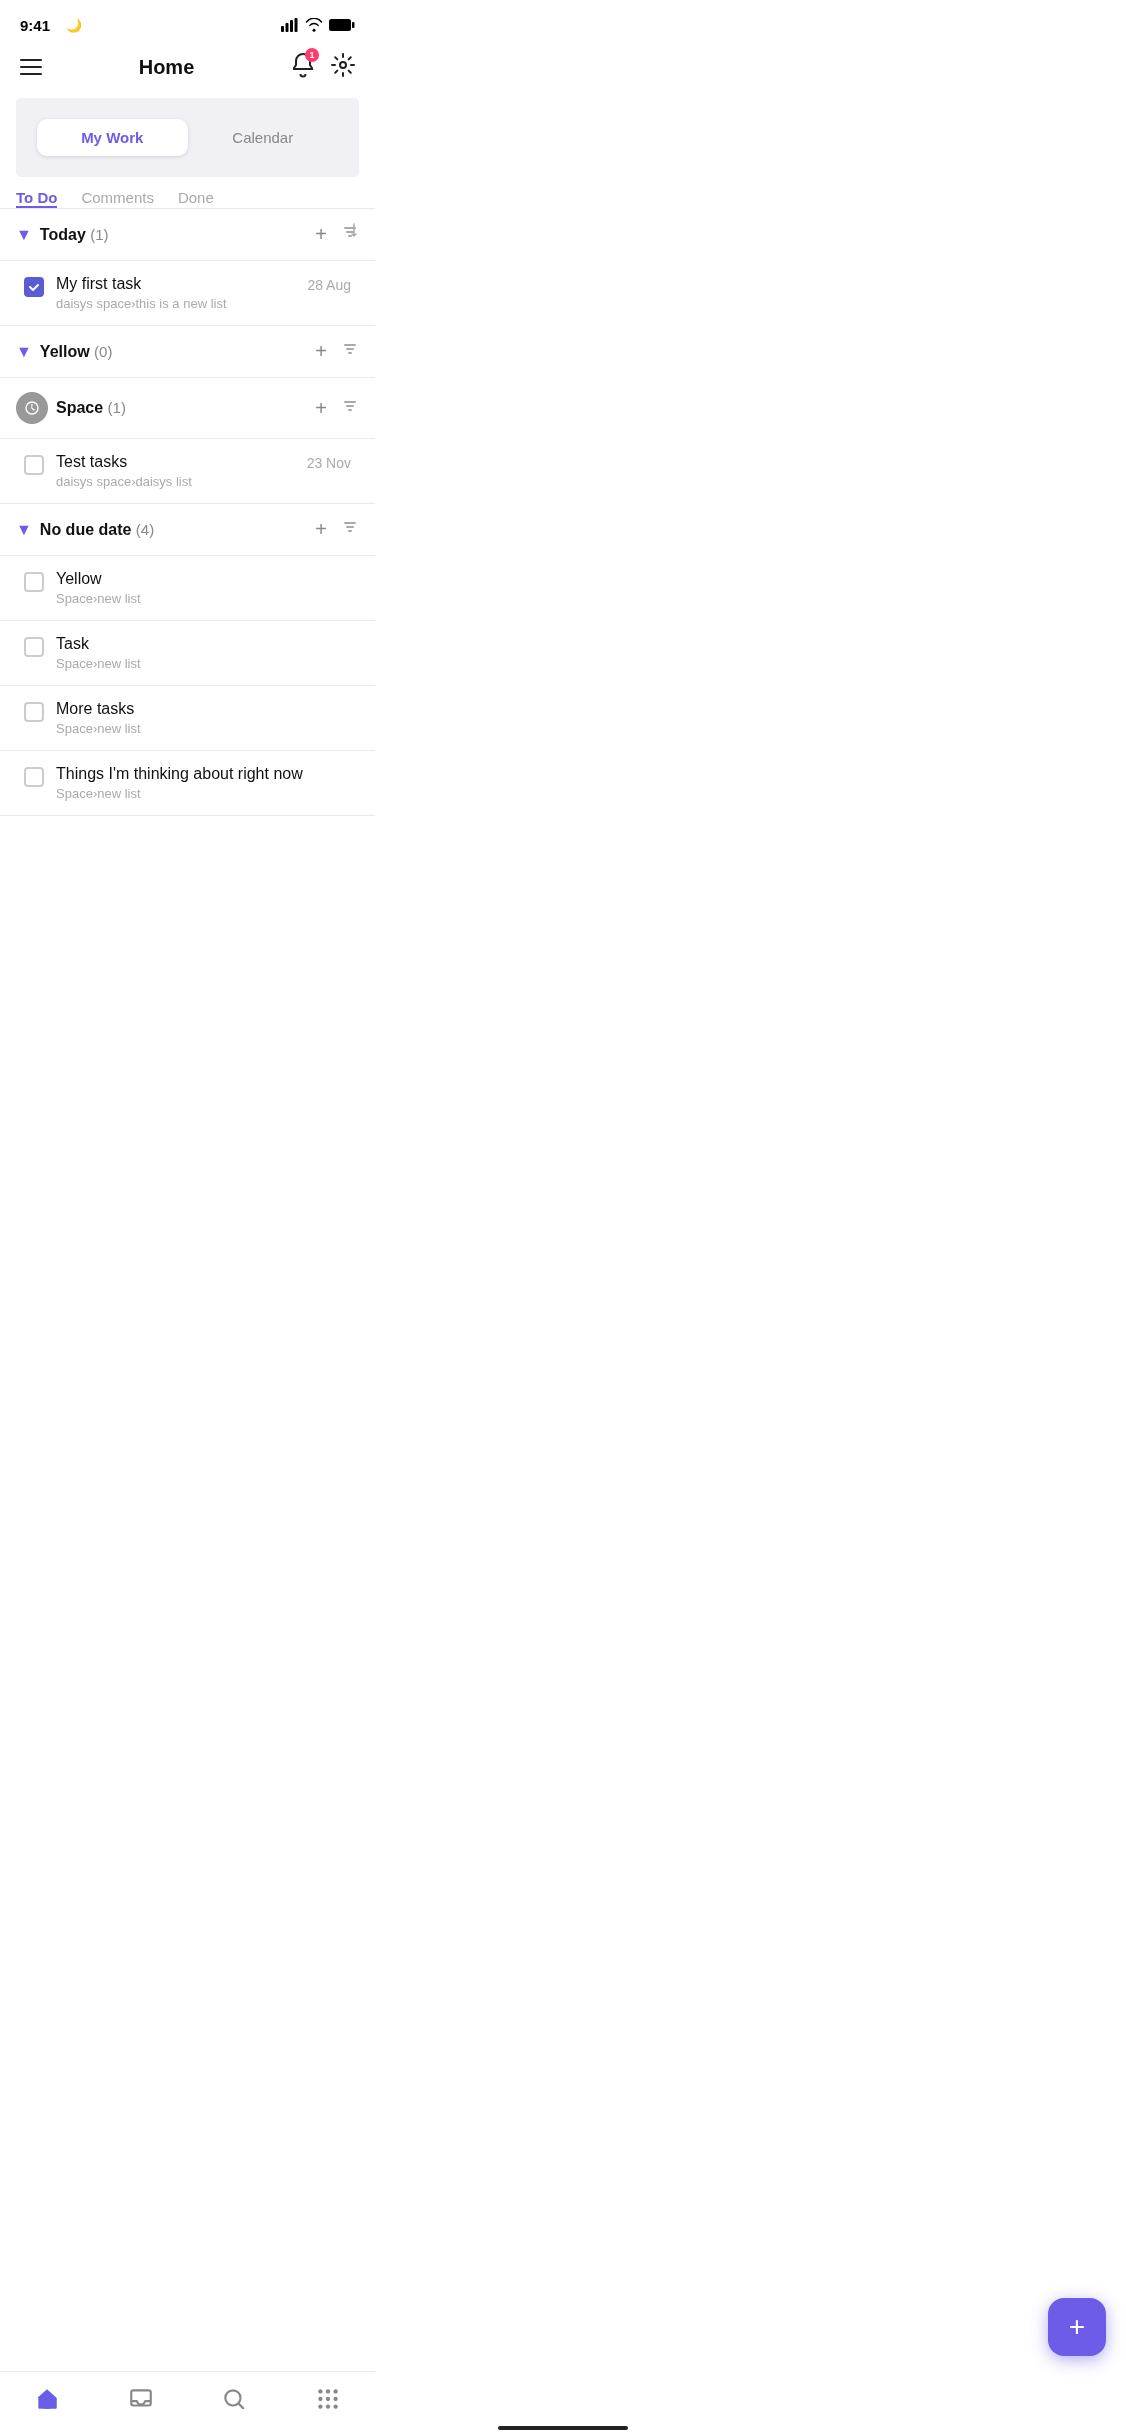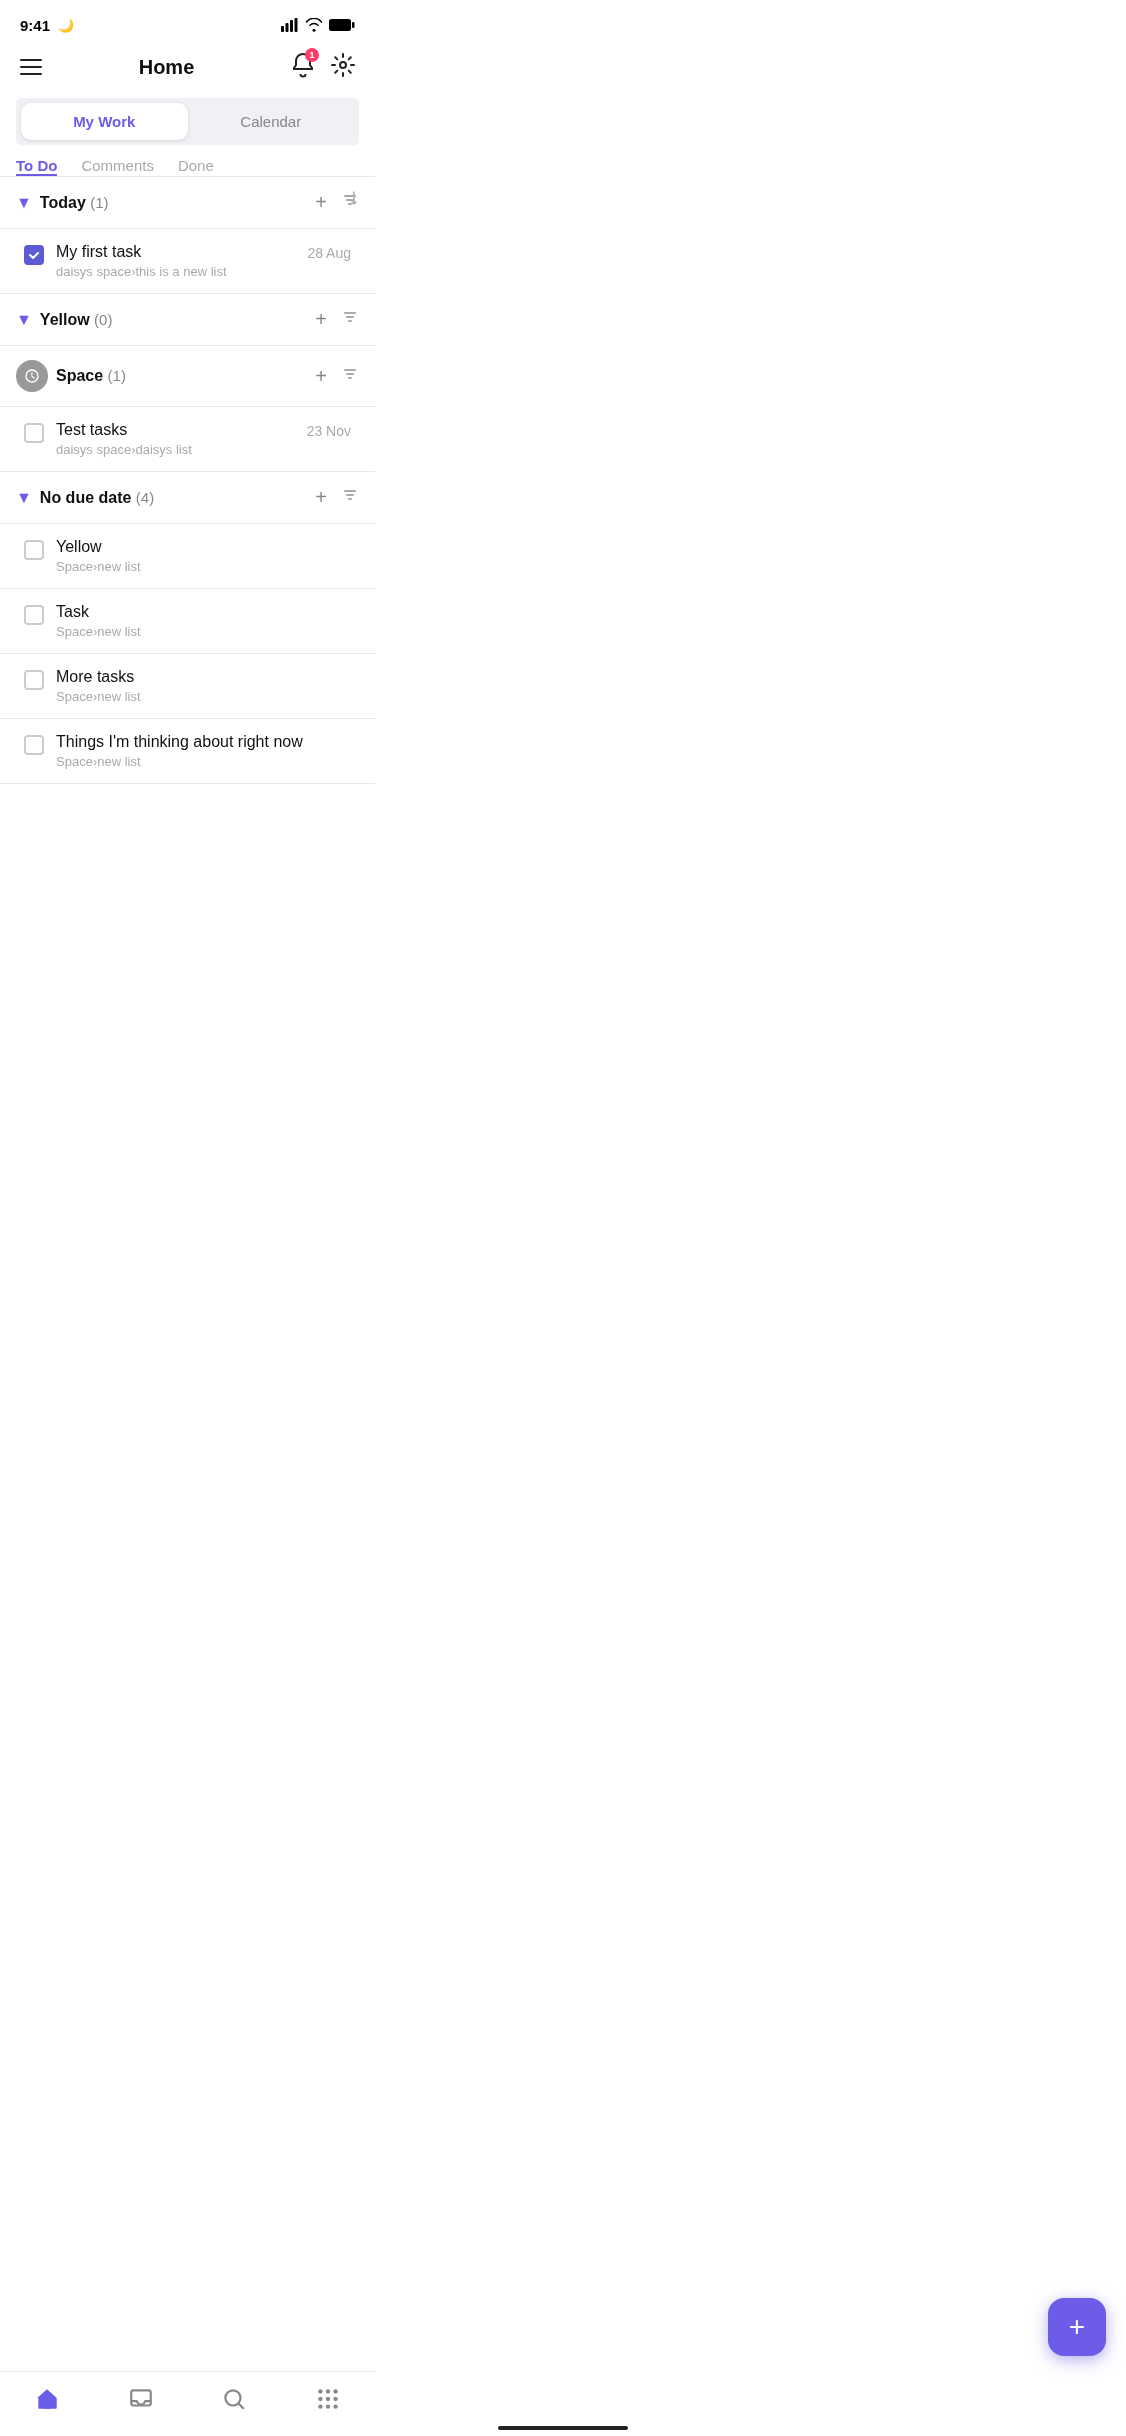--- a/index.html
+++ b/index.html
@@ -20,21 +20,21 @@
       align-items: center;
       padding: 14px 20px 8px;
       height: 44px;
     }
     .status-time {
       font-size: 15px;
       font-weight: 600;
       color: #000;
       display: flex;
       align-items: center;
-      gap: 8px;
+      gap: 16px;
     }
     .status-icons {
       display: flex;
       align-items: center;
       gap: 6px;
     }
 
     
     .top-nav {
       display: flex;
@@ -84,21 +84,21 @@
       align-items: center;
       justify-content: center;
     }
 
     
     .tab-toggle {
       display: flex;
       background: #f0f0f5;
       border-radius: 5px;
       margin: 4px 16px 12px;
-      padding: 5px;
+      padding: 21px;
     }
     .tab-toggle-btn {
       flex: 1;
       padding: 10px 0;
       border: none;
       border-radius: 10px;
       font-size: 15px;
       font-weight: 500;
       cursor: pointer;
       background: transparent;

